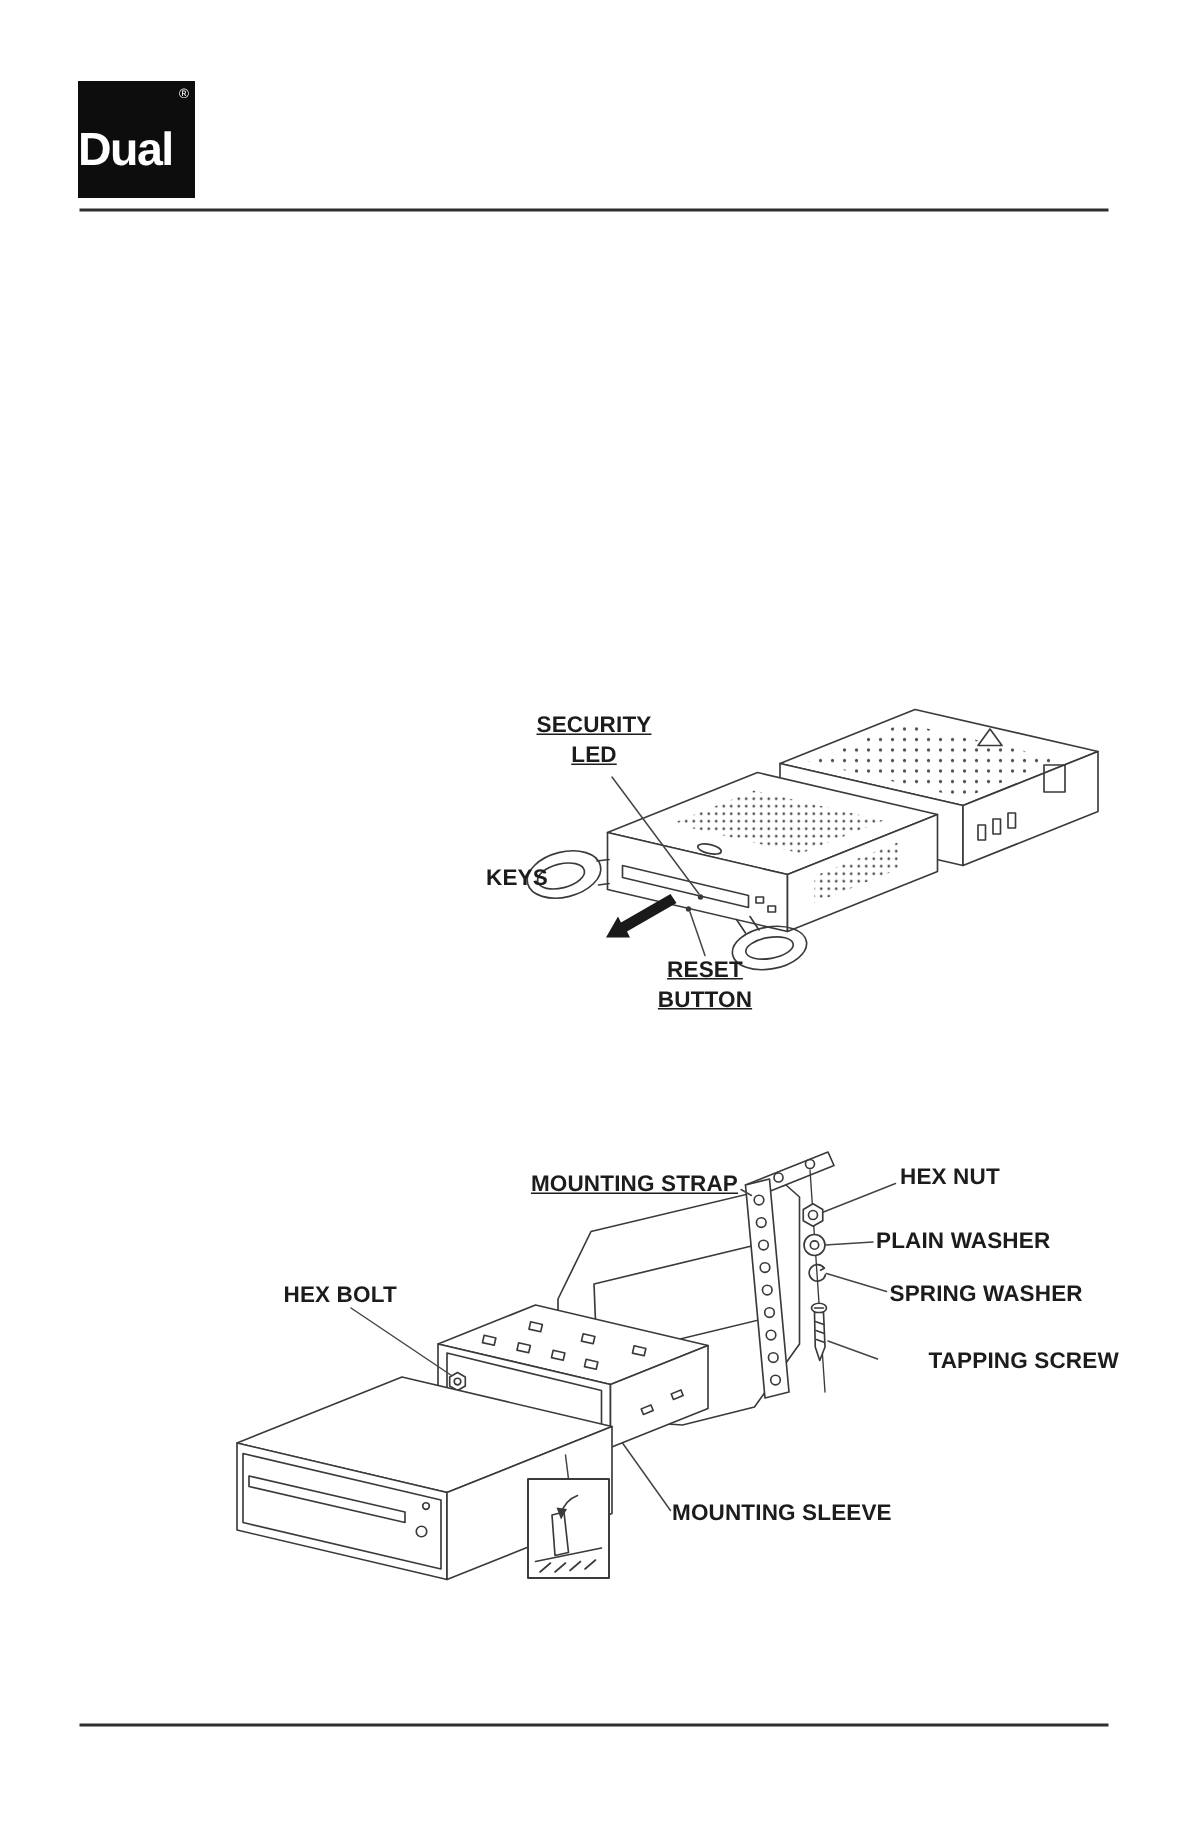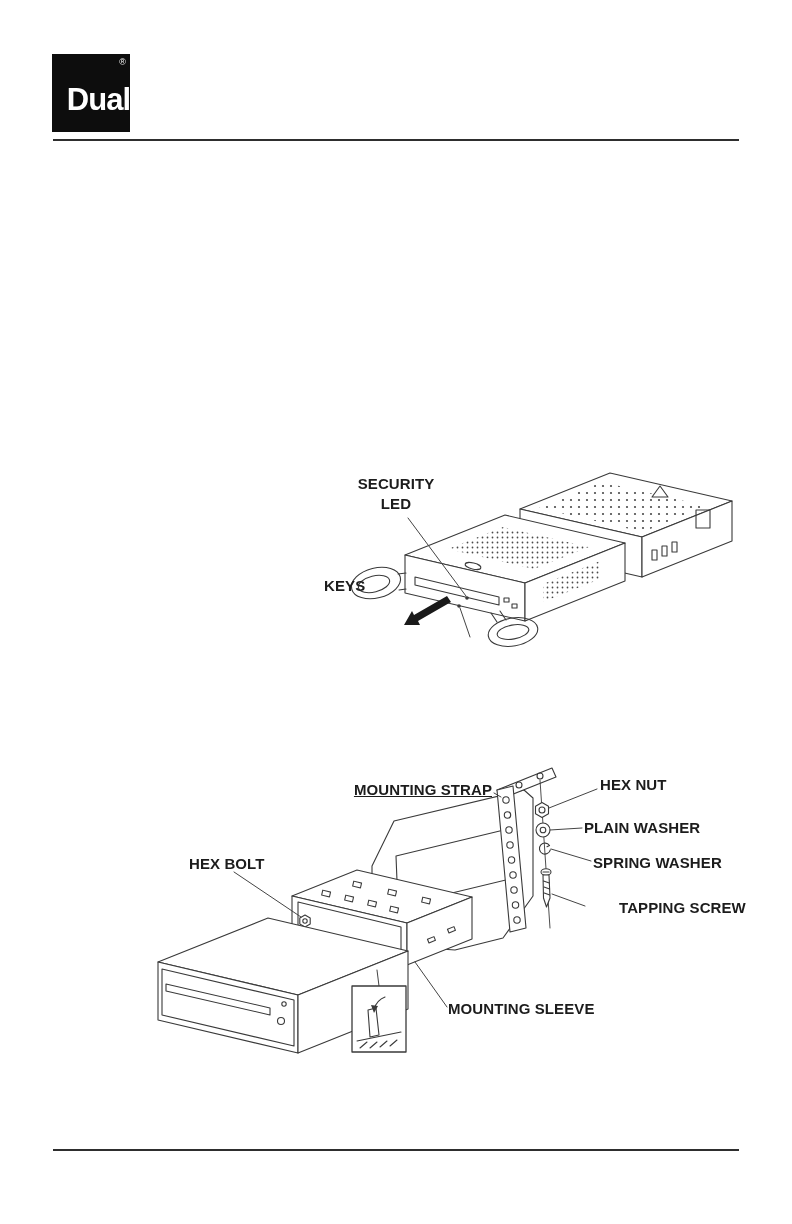--- a/index.html
+++ b/index.html
@@ -6,35 +6,35 @@
   .page{
     position:relative;width:792px;height:1224px;margin:0 auto;
     background:#ffffff;overflow:hidden;
     font-family:"Liberation Sans",sans-serif;
   }
   .logo{
     position:absolute;left:52px;top:54px;width:78px;height:78px;
     background:#0d0d0d;color:#fff;
   }
   .logo .brand{
-    position:absolute;left:0;right:0;bottom:14px;text-align:right;
+    position:absolute;left:0;right:0;bottom:14px;text-align:left;
     font-weight:700;font-size:31px;letter-spacing:-1px;
   }
   .logo .reg{
     position:absolute;top:3px;right:4px;font-size:9px;color:#fff;
   }
   .rule{position:absolute;left:53px;width:686px;height:2px;background:#2e2e2e;}
   .rule-top{top:139px;}
   .rule-bottom{top:1149px;}
   .art{position:absolute;left:0;top:0;}
   .lbl{
     position:absolute;font-weight:700;font-size:15px;color:#1c1c1c;
     line-height:1.3;white-space:pre-line;letter-spacing:0.1px;
   }
-  .center{text-align:center;}
+  .center{text-align:center;text-decoration:underline;}
   .right{text-align:right;}
 </style>
 </head>
 <body>
 
 <div class="page">
 
   <div class="logo">
     <span class="brand">Dual</span>
     <span class="reg">®</span>
@@ -191,20 +191,22 @@
       <line x1="591" y1="861" x2="551" y2="849"></line>
       <line x1="585" y1="906" x2="552" y2="894"></line>
       <line x1="234" y1="872" x2="301" y2="917"></line>
       <line x1="447" y1="1007" x2="415" y2="962"></line>
     </g>
   </svg>
 
   <div class="lbl center" style="left:338px;top:474px;width:116px;">SECURITY
 LED</div>
   <div class="lbl" style="left:324px;top:576px;">KEYS</div>
+  <div class="lbl center" style="left:412px;top:637px;width:116px;">RESET
+BUTTON</div>
 
   <div class="lbl right" style="left:350px;top:780px;width:142px;text-decoration:underline;">MOUNTING STRAP</div>
   <div class="lbl" style="left:600px;top:775px;">HEX NUT</div>
   <div class="lbl" style="left:584px;top:818px;">PLAIN WASHER</div>
   <div class="lbl" style="left:593px;top:853px;">SPRING WASHER</div>
   <div class="lbl" style="left:587px;top:898px;margin-left:32px;">TAPPING SCREW</div>
   <div class="lbl" style="left:189px;top:854px;">HEX BOLT</div>
   <div class="lbl" style="left:448px;top:999px;">MOUNTING SLEEVE</div>
 
   <div class="rule rule-bottom"></div>

